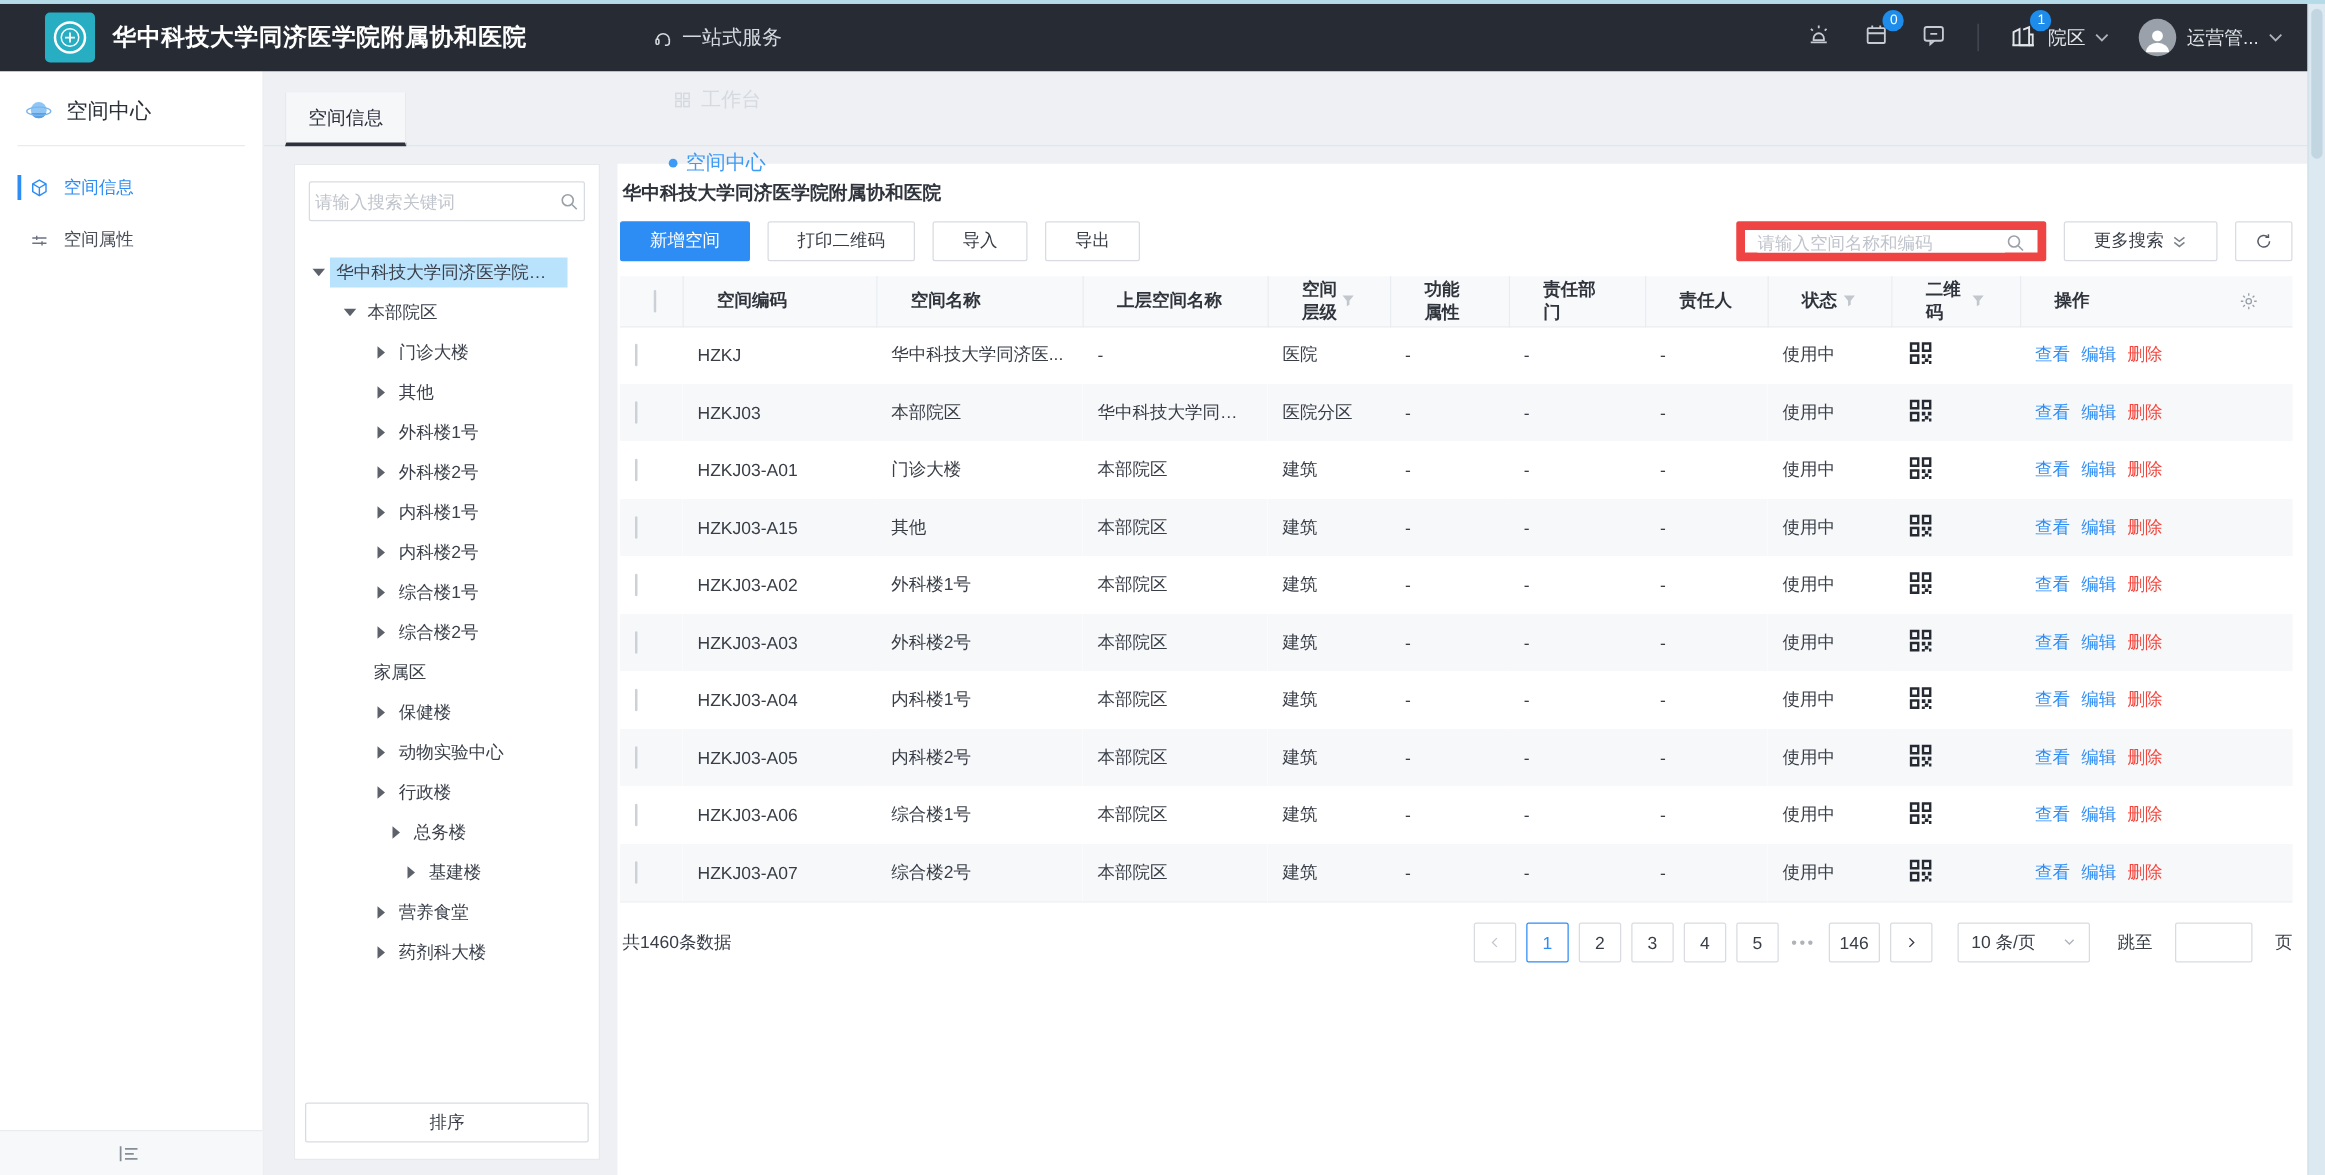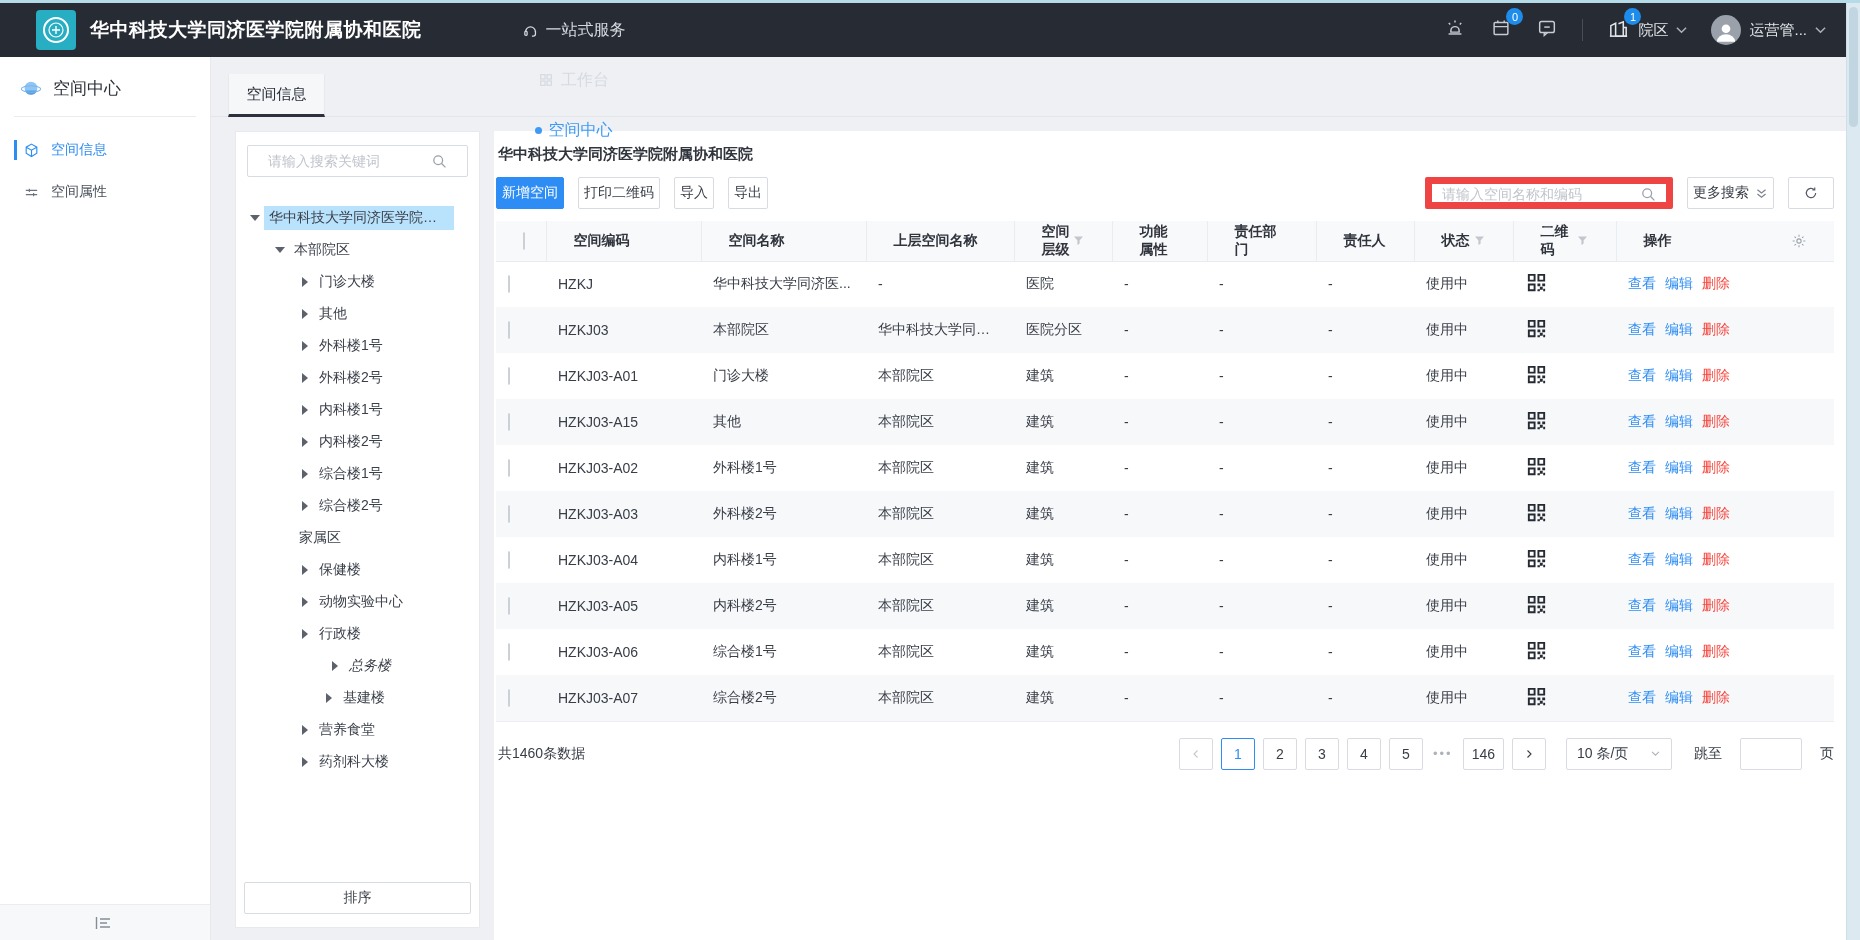--- a/index.html
+++ b/index.html
@@ -37,37 +37,37 @@
   .sb-item.active::before { content:""; position:absolute; left:14px; top:11px; bottom:11px; width:3px; background:#2e8df4; }
   .sb-footer { position:absolute; left:0; right:0; bottom:0; height:36px; background:#f6f8fa; border-top:1px solid #eaecf0; display:flex; align-items:center; padding-left:95px; cursor:pointer; }
 
   
   .content { position:absolute; top:57px; left:211px; right:14px; bottom:0; }
   .tab-band { position:relative; height:60px; border-bottom:1px solid #e2e5e9; }
   .tab { position:absolute; left:17px; top:17px; height:43px; width:97px; background:#f6f7f9; border:1px solid #e7e9ed; border-top:none; border-bottom:3px solid #2c313d; display:flex; align-items:center; justify-content:center; font-size:15px; color:#2b2f3a; cursor:pointer; }
 
   
   .tree-panel { position:absolute; left:24px; top:74px; width:245px; height:797px; background:#fff; border:1px solid #e7e9ed; }
-  .tree-search { margin:13px 11px 0; height:32px; border:1px solid #d7dbe2; border-radius:2px; display:flex; align-items:center; padding:0 20px; background:#fff; }
+  .tree-search { margin:13px 11px 0; height:32px; border:1px solid #d7dbe2; border-radius:2px; display:flex; align-items:center; padding:0 4px; background:#fff; }
   .tree-search input { flex:1; border:none; outline:none; font-size:14px; color:#383d46; font-family:inherit; min-width:0; }
   .tree-search input::placeholder { color:#c0c4cc; }
   .tree { margin-top:25px; }
   .tree-node { height:32px; display:flex; align-items:center; font-size:14px; color:#3a3f49; cursor:pointer; white-space:nowrap; }
   .arrow-wrap { width:18px; flex:none; display:flex; align-items:center; justify-content:center; }
   .arr-exp { width:0; height:0; border-left:5px solid transparent; border-right:5px solid transparent; border-top:6px solid #5c616b; }
   .arr-col { width:0; height:0; border-top:5px solid transparent; border-bottom:5px solid transparent; border-left:6px solid #5c616b; }
   .tree-label { padding:3px 5px; max-width:190px; overflow:hidden; text-overflow:ellipsis; }
   .tree-label.selected { background:#b9e2fc; }
   .sort-btn { position:absolute; left:8px; right:8px; bottom:13px; height:32px; border:1px solid #d7dbe2; border-radius:2px; background:#fff; font-size:14px; color:#3a3f49; display:flex; align-items:center; justify-content:center; cursor:pointer; }
 
   
   .table-panel { position:absolute; left:283px; top:74px; right:0; bottom:0; background:#fff; padding:14px 12px 0 2px; }
   .tp-title { font-size:15px; font-weight:600; color:#30343c; padding-left:2px; }
   .toolbar { display:flex; align-items:center; margin-top:13px; }
-  .btn { height:32px; border:1px solid #d8dce2; background:#fff; color:#383d46; font-size:14px; padding:0 5px; margin-right:14px; border-radius:2px; display:inline-flex; align-items:center; gap:6px; cursor:pointer; white-space:nowrap; }
+  .btn { height:32px; border:1px solid #d8dce2; background:#fff; color:#383d46; font-size:14px; padding:0 23px; margin-right:14px; border-radius:2px; display:inline-flex; align-items:center; gap:6px; cursor:pointer; white-space:nowrap; }
   .btn.primary { background:#2e8df4; border-color:#2e8df4; color:#fff; }
   .toolbar-right { margin-left:auto; display:flex; align-items:center; }
   .search-box { width:248px; height:32px; border:7px solid #ef4444; border-radius:2px; display:flex; align-items:flex-end; padding:0 10px; margin-right:14px; background:#fff; }
   .search-box input { flex:1; border:none; outline:none; font-size:14px; font-family:inherit; color:#383d46; min-width:0; }
   .search-box input::placeholder { color:#c0c4cc; }
   .icon-btn { width:46px; height:32px; border:1px solid #d8dce2; border-radius:2px; background:#fff; display:flex; align-items:center; justify-content:center; cursor:pointer; }
 
   table { margin-top:12px; width:1338px; border-collapse:collapse; table-layout:fixed; }
   thead th { height:40px; background:#f8f9fb; font-weight:600; font-size:14px; color:#30343c; text-align:left; padding:0 27px; border-bottom:1px solid #e9ebf0; }
   thead th:not(:last-child) { border-right:1px solid #e9edf1; }
@@ -343,21 +343,21 @@
             <span class="arr-col"></span>
           </span>
           <span class="tree-label">动物实验中心</span>
         </div>
         <div class="tree-node" style="padding-left: 60px;">
           <span class="arrow-wrap">
             <span class="arr-col"></span>
           </span>
           <span class="tree-label">行政楼</span>
         </div>
-        <div class="tree-node" style="padding-left: 90px; font-style: italic;">
+        <div class="tree-node" style="padding-left: 72px;">
           <span class="arrow-wrap">
             <span class="arr-col"></span>
           </span>
           <span class="tree-label">总务楼</span>
         </div>
         <div class="tree-node" style="padding-left: 84px;">
           <span class="arrow-wrap">
             <span class="arr-col"></span>
           </span>
           <span class="tree-label">基建楼</span>

